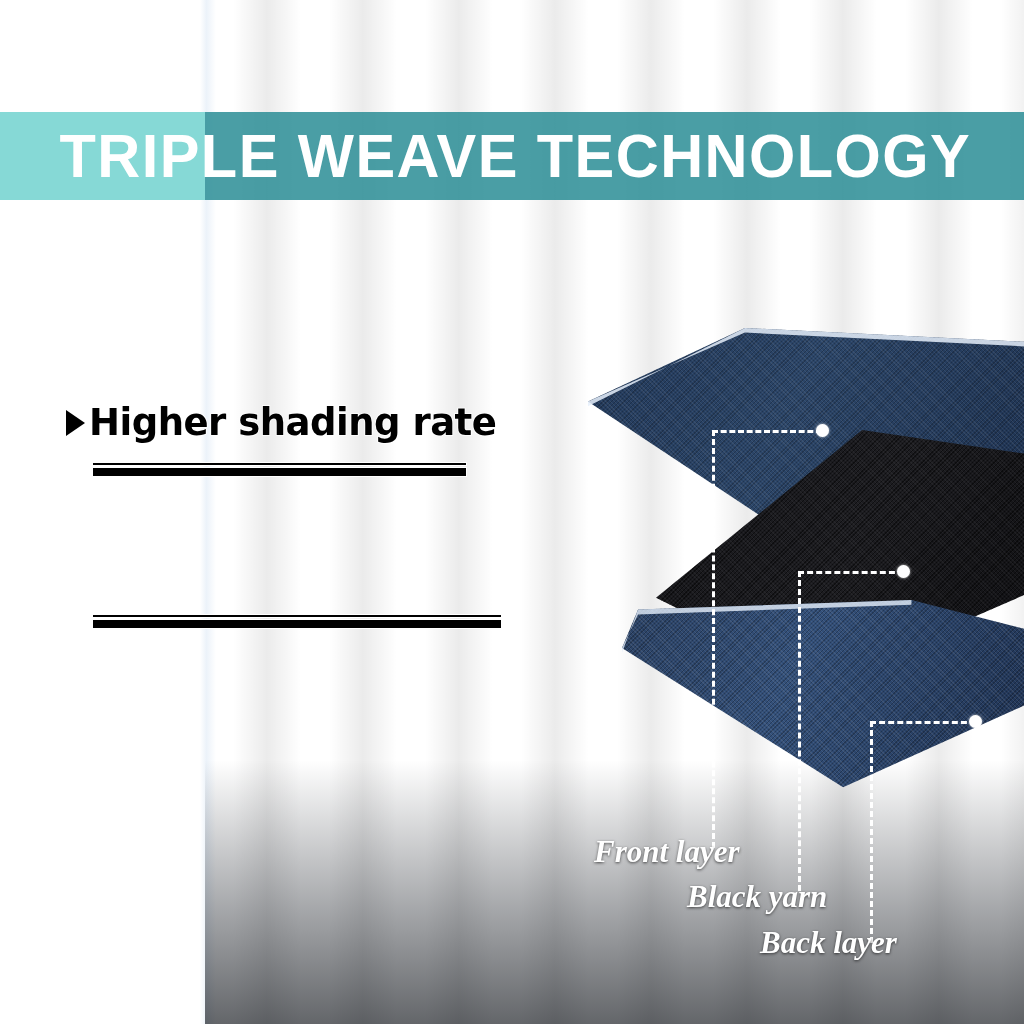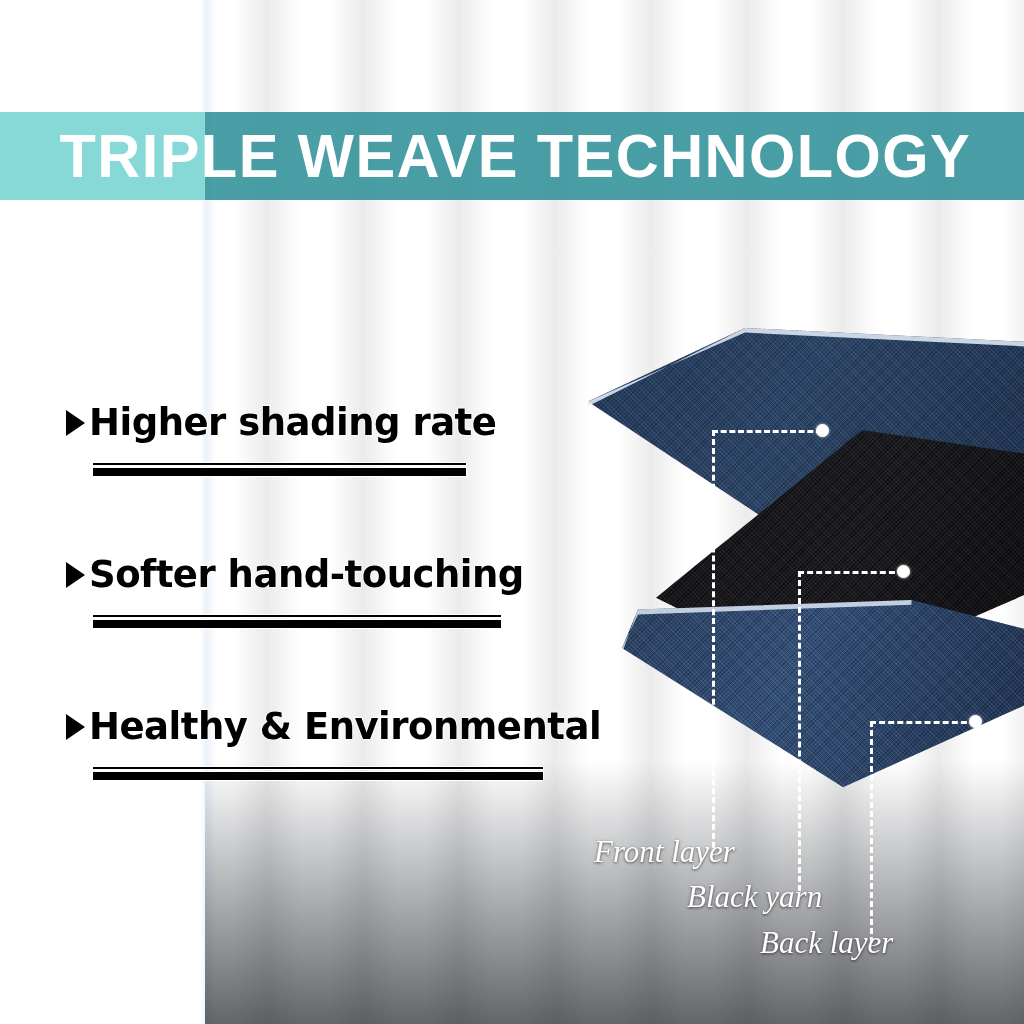--- a/index.html
+++ b/index.html
@@ -291,21 +291,21 @@
     position: absolute;
     width: 0;
     border-left: 3px dashed #ffffff;
   }
 
   
   .layer-label {
     position: absolute;
     font-family: "Liberation Serif", serif;
     font-style: italic;
-    font-weight: normal;
+    font-weight: bold;
     font-size: 31px;
     color: #ffffff;
     white-space: nowrap;
     text-shadow: 0 1px 3px rgba(0,0,0,0.65);
   }
 </style>
 </head>
 <body>
 
 <div id="stage">
@@ -328,40 +328,26 @@
         <span class="bullet-arrow"></span>
         <span class="feature-text">Higher shading rate</span>
       </div>
       <div class="feature-rule" style="width:375px;">
         <div class="rule-thin"></div>
         <div class="rule-thick"></div>
       </div>
     </div>
 
     <div class="feature">
-      <div class="feature-row">
-        <span class="bullet-arrow"></span>
-        <span class="feature-text">Softer hand-touching</span>
-      </div>
       <div class="feature-rule" style="width:410px;">
         <div class="rule-thin"></div>
         <div class="rule-thick"></div>
       </div>
     </div>
 
-    <div class="feature">
-      <div class="feature-row">
-        <span class="bullet-arrow"></span>
-        <span class="feature-text">Healthy &amp; Environmental</span>
-      </div>
-      <div class="feature-rule" style="width:452px;">
-        <div class="rule-thin"></div>
-        <div class="rule-thick"></div>
-      </div>
-    </div>
 
   </div>
 
   <div class="diagram">
 
     <div class="layer layer-front sheet"></div>
     <div class="layer layer-front-edge"></div>
     <div class="layer layer-black sheet"></div>
     <div class="layer layer-back sheet"></div>
     <div class="layer layer-back-edge"></div>

